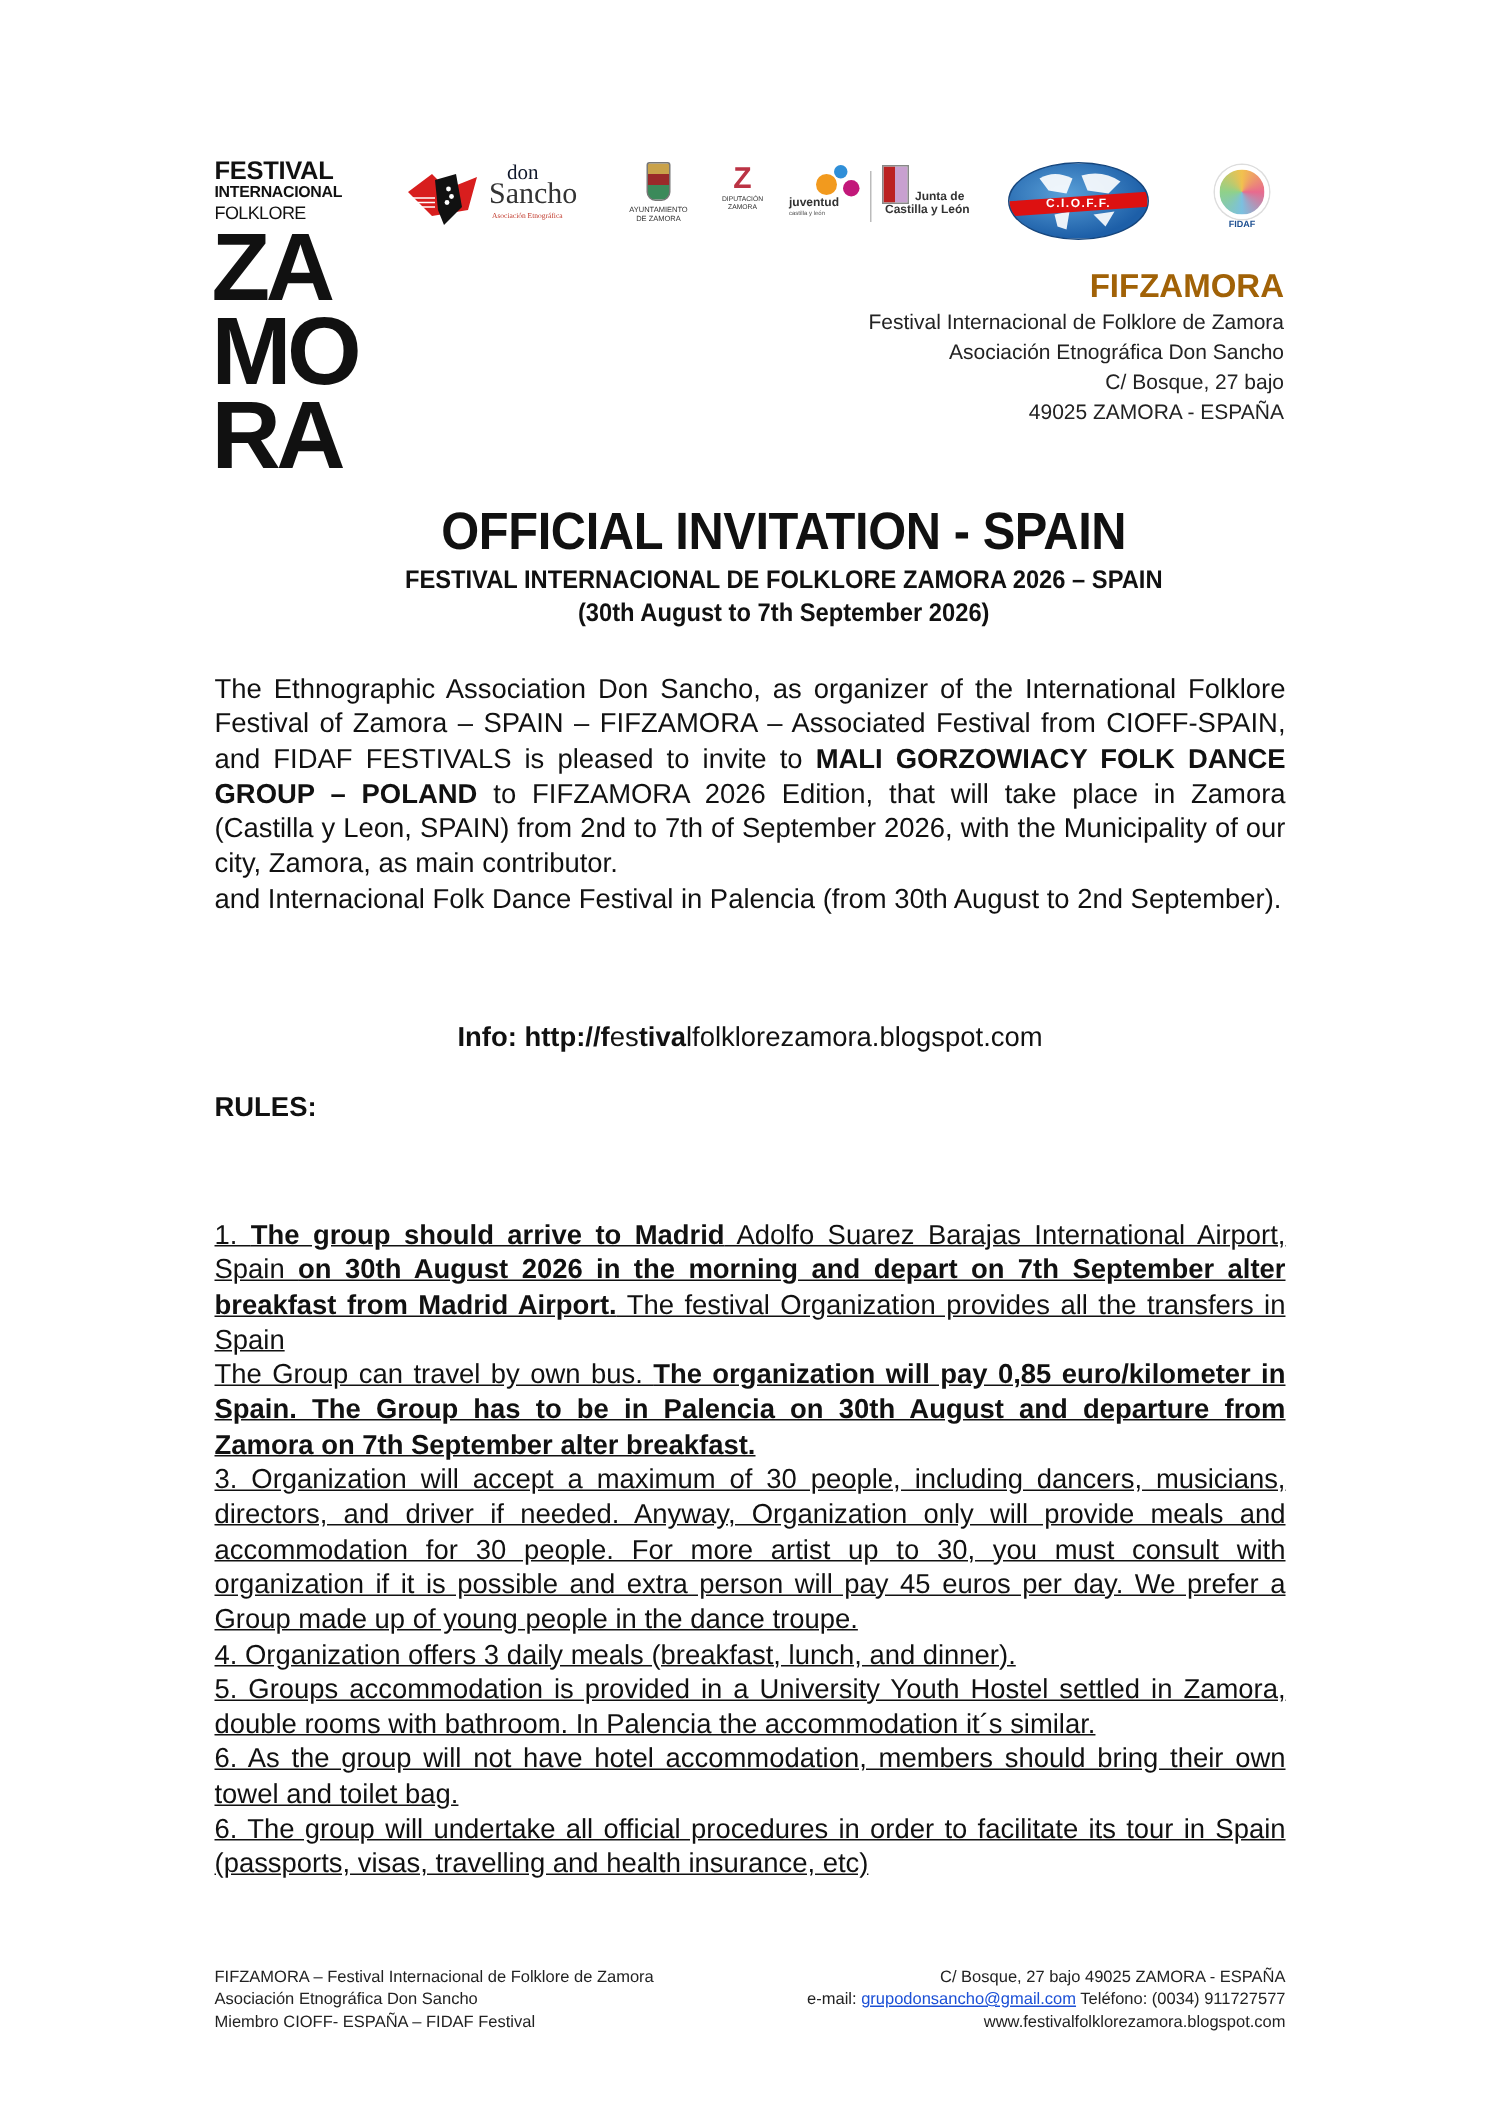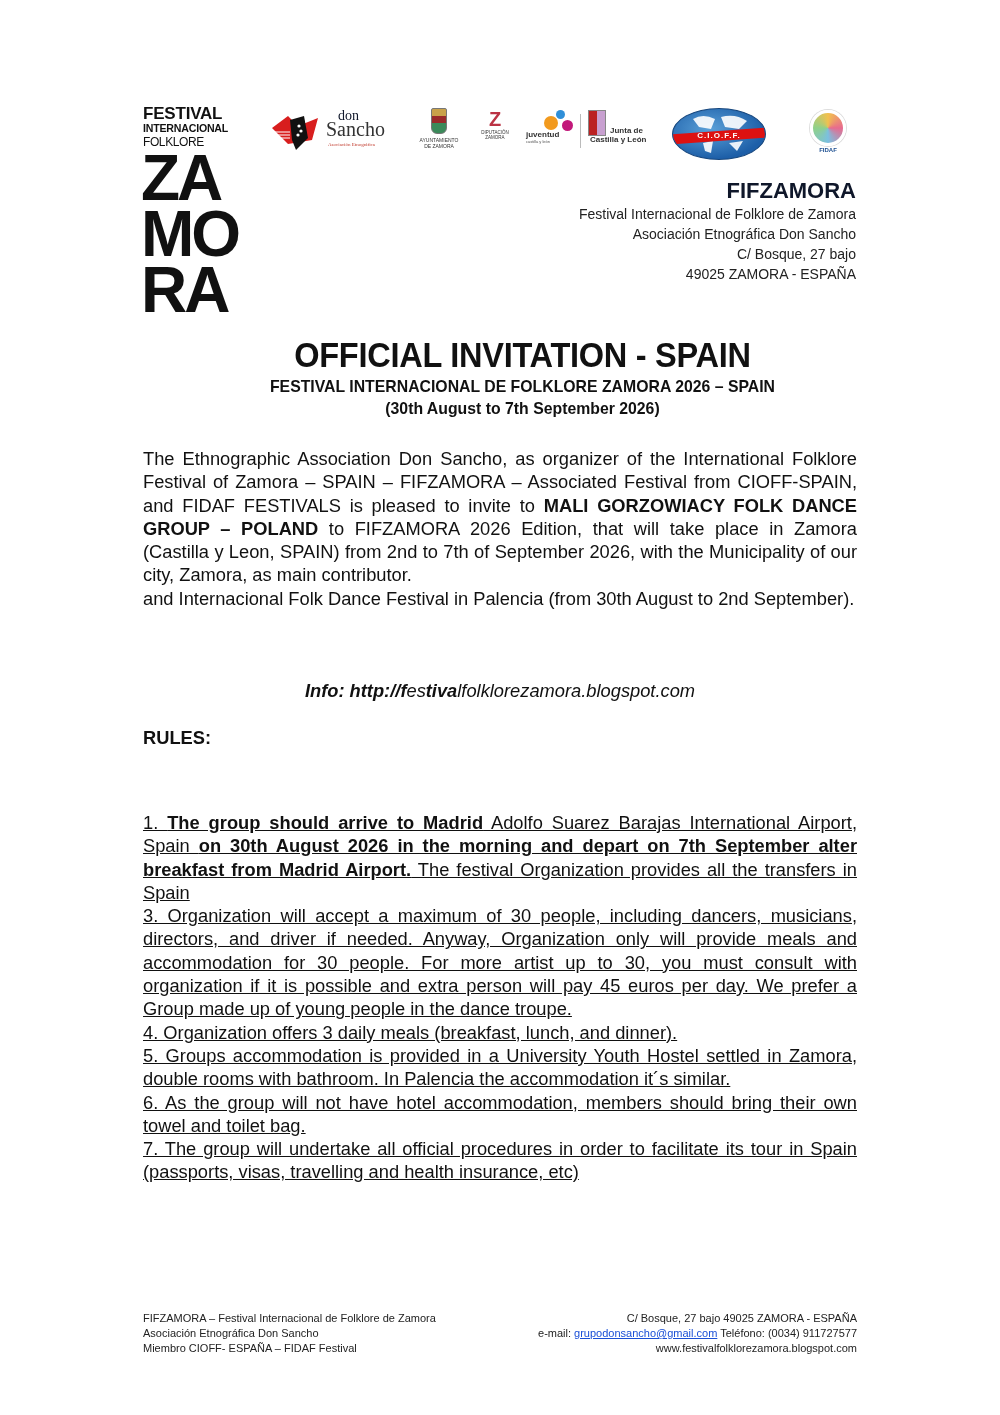--- a/index.html
+++ b/index.html
@@ -40,34 +40,34 @@
 
   .sp-cioff { position: absolute; left: 672px; top: 108px; width: 92px; height: 50px; border-radius: 50%; background: radial-gradient(ellipse at 40% 40%, #5aa0d8, #1d5fa8 70%); border: 1px solid #16467d; overflow: hidden; }
   .sp-cioff .band { position: absolute; left: 0; right: 0; top: 22px; height: 10px; background: #d11; transform: rotate(-4deg); }
   .sp-cioff .txt { position: absolute; left: 0; right: 0; top: 22px; text-align: center; color: #fff; font-size: 8px; font-weight: bold; letter-spacing: 1px; line-height: 10px; }
   .sp-fidaf { position: absolute; left: 804px; top: 110px; width: 48px; text-align: center; }
   .sp-fidaf .circle { width: 30px; height: 30px; margin: 0 auto; border-radius: 50%; background: conic-gradient(#f2c14e, #e86a8e, #7bc0e0, #8fd18a, #f2c14e); border: 3px solid #fff; box-shadow: 0 0 0 1px #ddd; }
   .sp-fidaf .cap { font-size: 6px; font-weight: bold; color: #1d4f91; margin-top: 1px; }
 
   
   .org { position: absolute; right: 144px; top: 178px; text-align: right; }
-  .org .name { font-weight: bold; font-size: 22px; line-height: 26px; color: #0f172a; }
+  .org .name { font-weight: bold; font-size: 22px; line-height: 26px; color: #a16207; }
   .org .line { font-size: 14px; line-height: 20px; color: #222; }
 
   
   .title-wrap { position: absolute; left: 0; right: 0; top: 334px; text-align: center; font-family: "Liberation Sans", sans-serif; padding-left: 45px; }
   .title { font-weight: bold; font-size: 35px; line-height: 42px; letter-spacing: -0.3px; transform: scaleX(0.93); }
   .subtitle { font-weight: bold; font-size: 17px; line-height: 22px; transform: scaleX(0.93); }
 
   
   .body { position: absolute; left: 143px; width: 714px; font-size: 18.3px; line-height: 23.3px; text-align: justify; color: #111; }
   .body p { margin: 0; }
   .body b { font-weight: bold; }
   .intro { top: 447px; }
-  .info { position: absolute; left: 0; right: 0; top: 679px; text-align: center; font-size: 18.3px; line-height: 23px; font-style: italic; }
+  .info { position: absolute; left: 0; right: 0; top: 679px; text-align: center; font-size: 18.3px; line-height: 23px; }
   .rules-h { position: absolute; left: 143px; top: 726px; font-weight: bold; font-size: 18.3px; line-height: 23px; }
   .rules { top: 811px; text-decoration: underline; }
   .last { text-align-last: left; }
 
   
   .footer { position: absolute; left: 143px; right: 143px; top: 1311px; font-size: 11px; line-height: 15px; color: #222; }
   .footer .left { position: absolute; left: 0; top: 0; }
   .footer .right { position: absolute; right: 0; top: 0; text-align: right; }
   .footer a { color: #1a4fd6; text-decoration: underline; }
 </style>
@@ -158,25 +158,26 @@
 </div>
 
 <div class="info">
   <b>Info: http://</b><a style="color:inherit;text-decoration:none"><b>f</b><span>es</span><b>tiva</b><span>lfolklorezamora.blogspot.com</span></a>
 </div>
 
 <div class="rules-h">RULES:</div>
 
 <div class="body rules">
   <p class="last"><span>1. </span><b>The group should arrive to Madrid</b><span> Adolfo Suarez Barajas International Airport, Spain </span><b>on 30th August 2026 in the morning and depart on 7th September alter breakfast from Madrid Airport.</b><span> The festival Organization provides all the transfers in Spain</span></p>
+  <p class="last"><span>The Group can travel by own bus. </span><b>The organization will pay 0,85 euro/kilometer in Spain. The Group has to be in Palencia on 30th August and departure from Zamora on 7th September alter breakfast.</b></p>
   <p class="last">3. Organization will accept a maximum of 30 people, including dancers, musicians, directors, and driver if needed. Anyway, Organization only will provide meals and accommodation for 30 people. For more artist up to 30, you must consult with organization if it is possible and extra person will pay 45 euros per day. We prefer a Group made up of young people in the dance troupe.</p>
   <p class="last">4. Organization offers 3 daily meals (breakfast, lunch, and dinner).</p>
   <p class="last">5. Groups accommodation is provided in a University Youth Hostel settled in Zamora, double rooms with bathroom. In Palencia the accommodation it´s similar.</p>
   <p class="last">6. As the group will not have hotel accommodation, members should bring their own towel and toilet bag.</p>
-  <p class="last">7. The group will undertake all official procedures in order to facilitate its tour in Spain (passports, visas, travelling and health insurance, etc)</p>
+  <p class="last">6. The group will undertake all official procedures in order to facilitate its tour in Spain (passports, visas, travelling and health insurance, etc)</p>
 </div>
 
 <div class="footer">
   <div class="left">
     <div>FIFZAMORA – Festival Internacional de Folklore de Zamora</div>
     <div>Asociación Etnográfica Don Sancho</div>
     <div>Miembro CIOFF- ESPAÑA – FIDAF Festival</div>
   </div>
   <div class="right">
     <div>C/ Bosque, 27 bajo 49025 ZAMORA - ESPAÑA</div>

